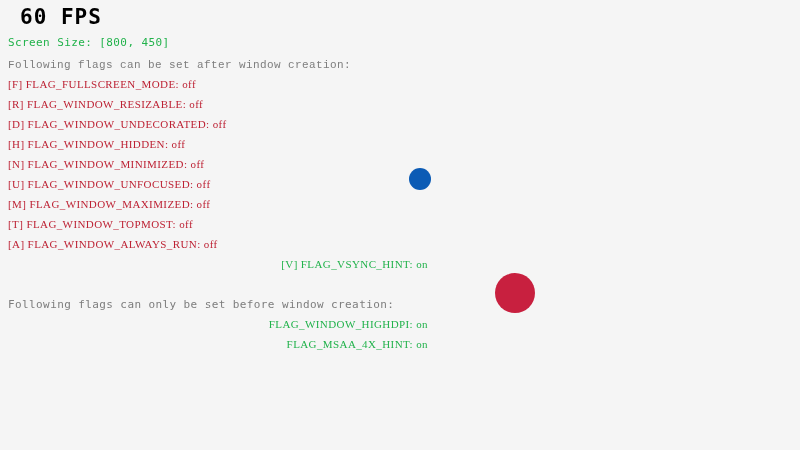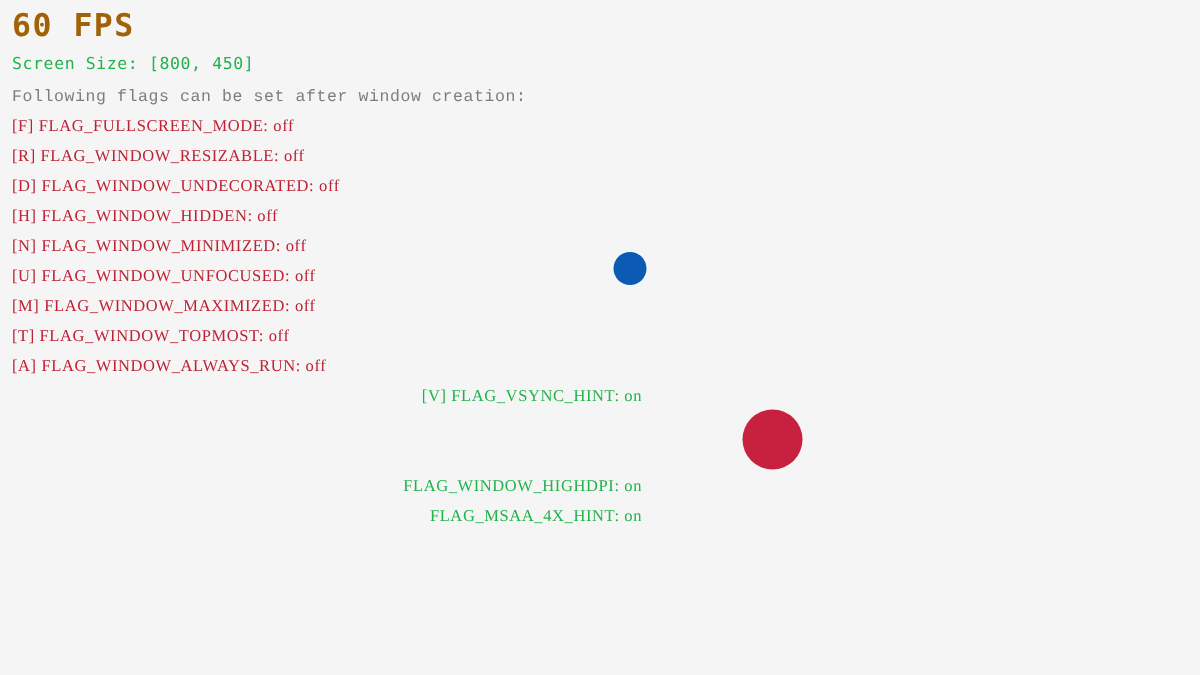--- a/index.html
+++ b/index.html
@@ -94,39 +94,40 @@
     width: 41px;
     height: 41px;
     background: #c8203f;
   }
 </style>
 </head>
 <body>
 
 <div id="screen" style="background: rgb(245, 245, 245);">
 
-  <div id="fps-counter" style="color: #a16207;">60 FPS</div>
+  <div id="fps-counter" style="color: #000000; margin-left: 12px;">60 FPS</div>
 
   <div id="screen-size" style="color: rgb(33, 178, 75);">Screen Size: [800, 450]</div>
 
   <div id="heading-after" class="section-heading">Following flags can be set after window creation:</div>
 
   <div id="flags-after" class="flag-list">
       <div class="flag-line state-off">[F] FLAG_FULLSCREEN_MODE: off</div>
       <div class="flag-line state-off">[R] FLAG_WINDOW_RESIZABLE: off</div>
       <div class="flag-line state-off">[D] FLAG_WINDOW_UNDECORATED: off</div>
       <div class="flag-line state-off">[H] FLAG_WINDOW_HIDDEN: off</div>
       <div class="flag-line state-off">[N] FLAG_WINDOW_MINIMIZED: off</div>
       <div class="flag-line state-off">[U] FLAG_WINDOW_UNFOCUSED: off</div>
       <div class="flag-line state-off">[M] FLAG_WINDOW_MAXIMIZED: off</div>
       <div class="flag-line state-off">[T] FLAG_WINDOW_TOPMOST: off</div>
       <div class="flag-line state-off">[A] FLAG_WINDOW_ALWAYS_RUN: off</div>
       <div class="flag-line state-on">[V] FLAG_VSYNC_HINT: on</div>
     </div>
 
+  <div id="heading-before" class="section-heading">Following flags can only be set before window creation:</div>
 
   <div id="flags-before" class="flag-list">
       <div class="flag-line state-on">FLAG_WINDOW_HIGHDPI: on</div>
       <div class="flag-line state-on">FLAG_MSAA_4X_HINT: on</div>
     </div>
 
   <div id="ball-blue" class="ball" style="background: rgb(11, 91, 181); left: 409px; top: 168px; width: 22px; height: 22px;"></div>
 
   <div id="ball-red" class="ball" style="background: rgb(200, 32, 63); left: 495px; top: 273px; width: 40px; height: 40px;"></div>
 

